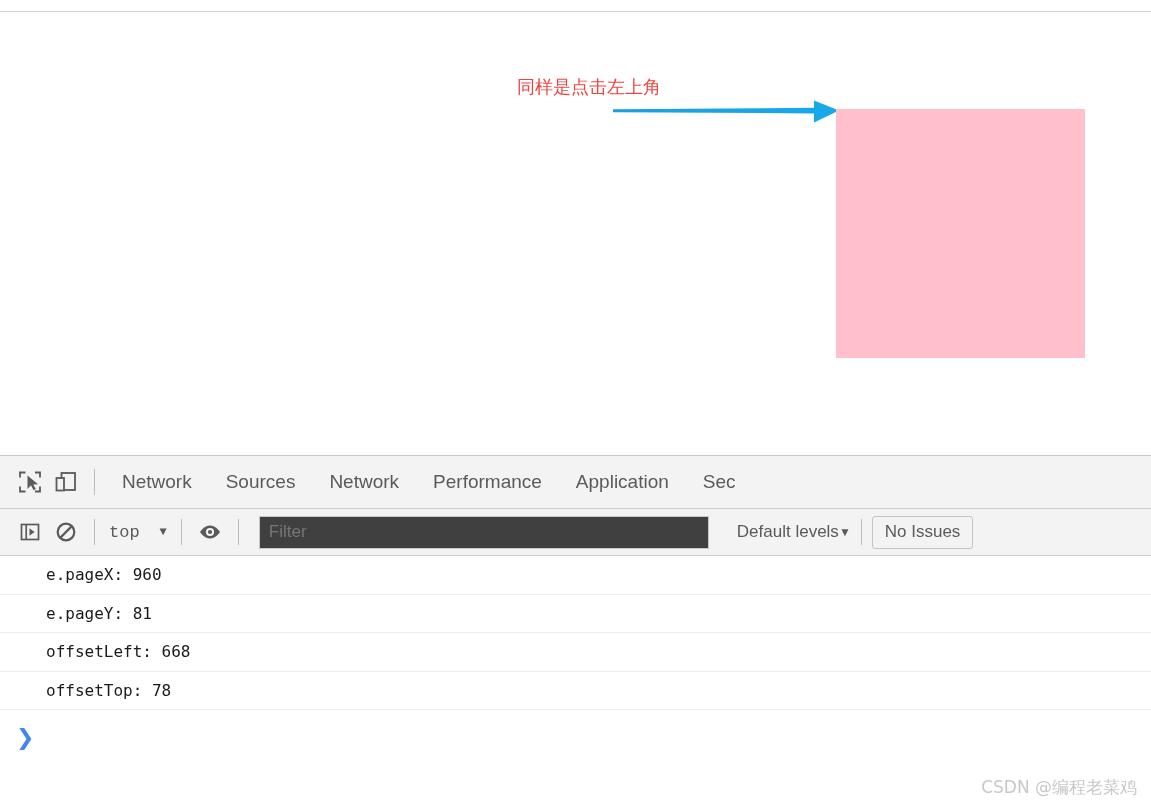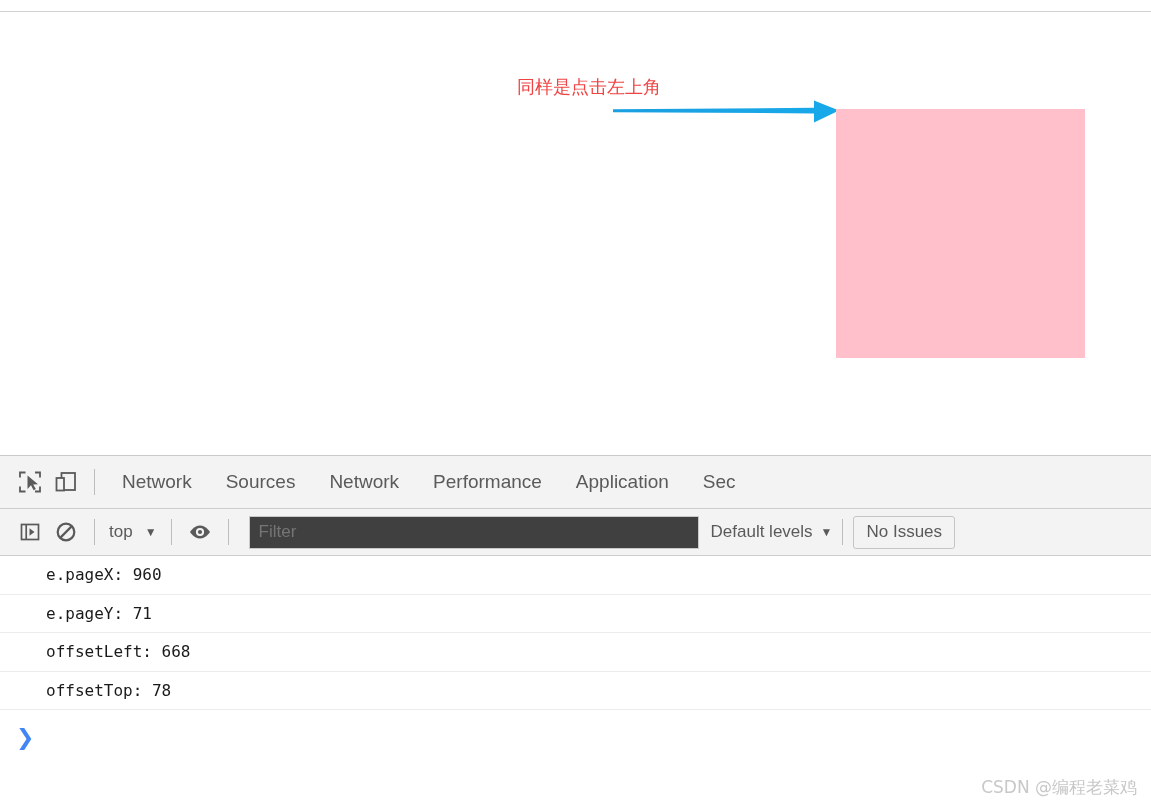--- a/index.html
+++ b/index.html
@@ -112,44 +112,45 @@
     position: relative;
     height: 47px;
     background: #f3f3f3;
     border-bottom: 1px solid #cdcdcd;
     display: flex;
     align-items: center;
     padding-left: 12px;
     overflow: hidden;
   }
   .ctx-select {
-    display: flex; align-items: center; gap: 12px;
+    display: flex; align-items: center; gap: 20px;
     font-size: 17px; color: #5a5a5a;
     padding: 0 4px;
     white-space: nowrap;
     flex: 0 0 auto;
     cursor: default;
+    font-family: Liberation Mono, monospace;
   }
   .caret { font-size: 12px; color: #5a5a5a; line-height: 1; }
   .filter-input {
     width: 450px; height: 33px;
     background: #404040;
     border: 1px solid #c9c9c9;
     font-size: 17px;
     color: #9a9a9a;
     padding: 0 9px;
     font-family: "Liberation Sans", sans-serif;
     flex: 0 0 auto;
     outline: none;
     margin-left: 10px;
   }
   .levels-select {
-    display: flex; align-items: center; gap: 8px;
+    display: flex; align-items: center; 
     font-size: 17px; color: #5a5a5a;
-    margin-left: 12px;
+    margin-left: 28px;
     white-space: nowrap;
     flex: 0 0 auto;
     cursor: default;
   }
   .issues-btn {
     height: 33px;
     display: flex; align-items: center;
     padding: 0 12px;
     border: 1px solid #c4c4c4;
     border-radius: 3px;
@@ -316,21 +317,21 @@
       <div class="issues-btn">
         <span>No Issues</span>
       </div>
     </div>
 
     <div class="dt-messages">
       <div class="msg-row">
         <span>e.pageX: 960</span>
       </div>
       <div class="msg-row">
-        <span>e.pageY: 71</span>
+        <span>e.pageY: 81</span>
       </div>
       <div class="msg-row">
         <span>offsetLeft: 668</span>
       </div>
       <div class="msg-row">
         <span>offsetTop: 78</span>
       </div>
       <div class="prompt-row">
         <span class="prompt-caret">❯</span>
       </div>

